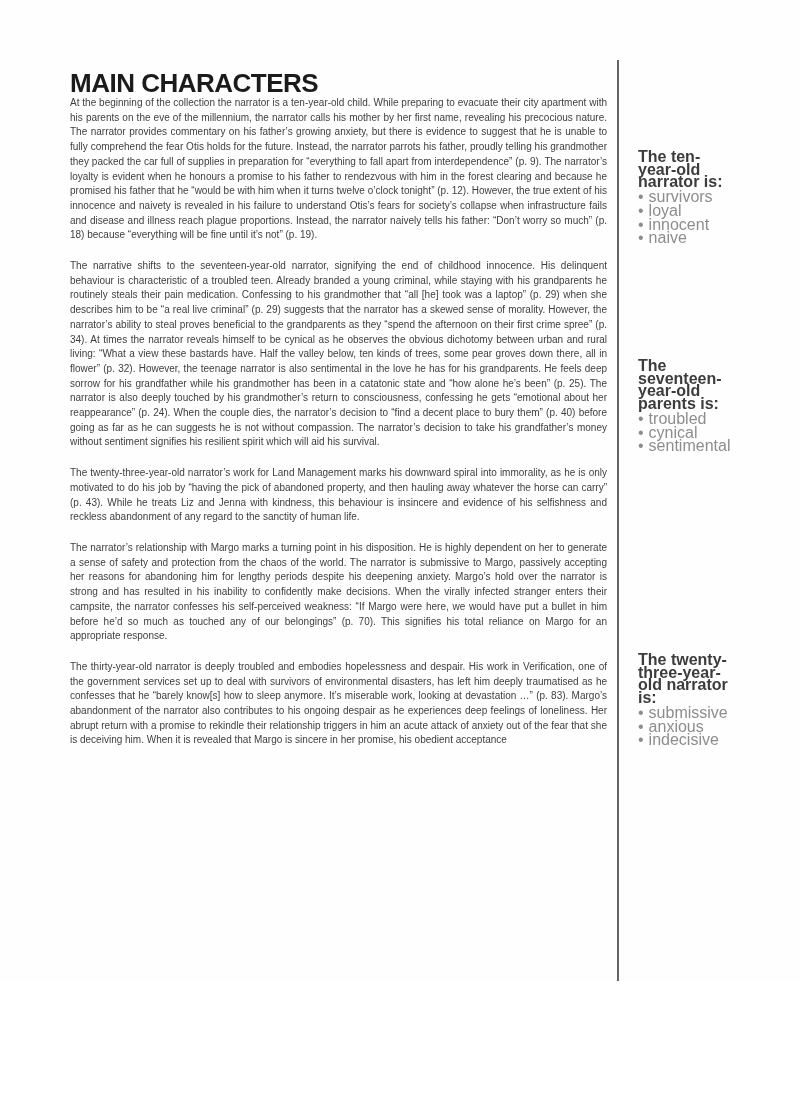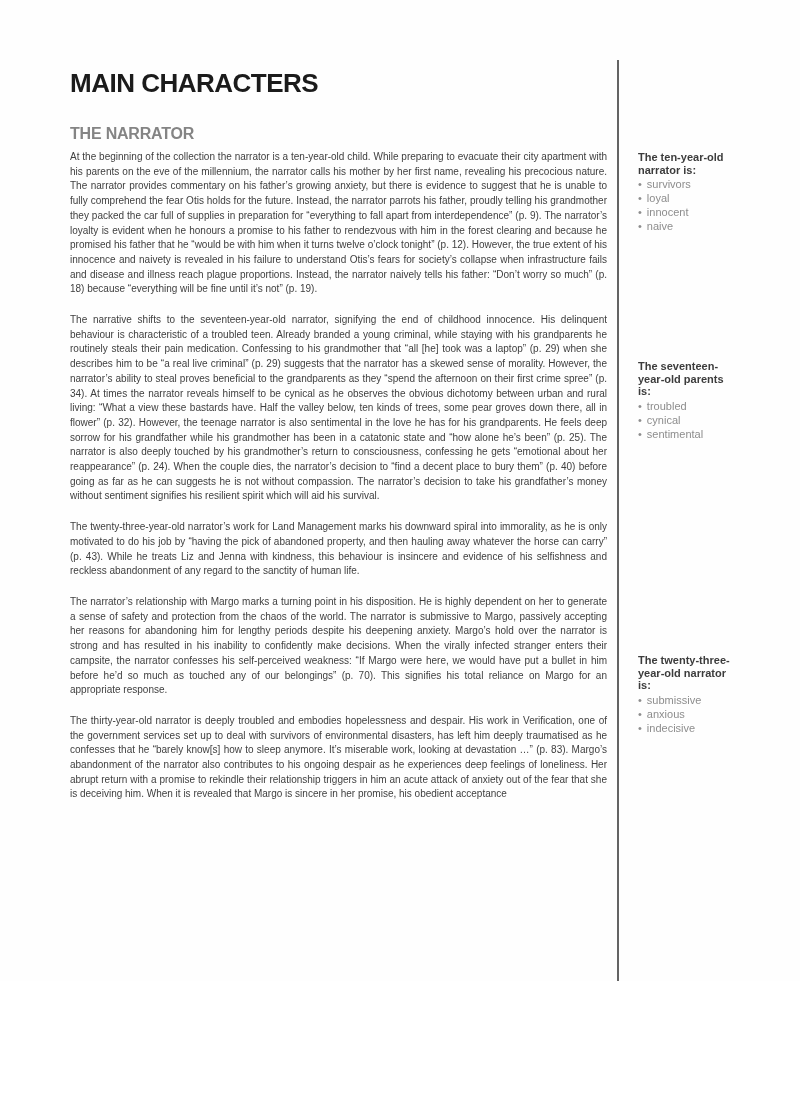--- a/index.html
+++ b/index.html
@@ -45,21 +45,21 @@
     left: 617px;
     top: 60px;
     width: 2px;
     height: 993px;
     background: #646464;
   }
   .margin-note {
     position: absolute;
     left: 638px;
     width: 100px;
-    font-size: 11px;
+    font-size: 16px;
     line-height: 12.7px;
   }
   .note-1 { top: 151px; }
   .note-2 { top: 360px; }
   .note-3 { top: 654px; }
   .note-heading {
     margin: 0 0 2px 0;
     font-weight: bold;
     color: #3c3c3c;
   }
@@ -95,21 +95,20 @@
     padding-right: 9px;
   }
 </style>
 </head>
 <body>
 
 <div class="page">
 
   <div class="content">
     <h1 class="page-title">MAIN CHARACTERS</h1>
-    <h2 class="section-heading">THE NARRATOR</h2>
     <p class="body-para">At the beginning of the collection the narrator is a ten-year-old child. While preparing to evacuate their city apartment with his parents on the eve of the millennium, the narrator calls his mother by her first name, revealing his precocious nature. The narrator provides commentary on his father’s growing anxiety, but there is evidence to suggest that he is unable to fully comprehend the fear Otis holds for the future. Instead, the narrator parrots his father, proudly telling his grandmother they packed the car full of supplies in preparation for “everything to fall apart from interdependence” (p. 9). The narrator’s loyalty is evident when he honours a promise to his father to rendezvous with him in the forest clearing and because he promised his father that he “would be with him when it turns twelve o’clock tonight” (p. 12). However, the true extent of his innocence and naivety is revealed in his failure to understand Otis’s fears for society’s collapse when infrastructure fails and disease and illness reach plague proportions. Instead, the narrator naively tells his father: “Don’t worry so much” (p. 18) because “everything will be fine until it’s not” (p. 19).</p>
     <p class="body-para">The narrative shifts to the seventeen-year-old narrator, signifying the end of childhood innocence. His delinquent behaviour is characteristic of a troubled teen. Already branded a young criminal, while staying with his grandparents he routinely steals their pain medication. Confessing to his grandmother that “all [he] took was a laptop” (p. 29) when she describes him to be “a real live criminal” (p. 29) suggests that the narrator has a skewed sense of morality. However, the narrator’s ability to steal proves beneficial to the grandparents as they “spend the afternoon on their first crime spree” (p. 34). At times the narrator reveals himself to be cynical as he observes the obvious dichotomy between urban and rural living: “What a view these bastards have. Half the valley below, ten kinds of trees, some pear groves down there, all in flower” (p. 32). However, the teenage narrator is also sentimental in the love he has for his grandparents. He feels deep sorrow for his grandfather while his grandmother has been in a catatonic state and “how alone he’s been” (p. 25). The narrator is also deeply touched by his grandmother’s return to consciousness, confessing he gets “emotional about her reappearance” (p. 24). When the couple dies, the narrator’s decision to “find a decent place to bury them” (p. 40) before going as far as he can suggests he is not without compassion. The narrator’s decision to take his grandfather’s money without sentiment signifies his resilient spirit which will aid his survival.</p>
     <p class="body-para">The twenty-three-year-old narrator’s work for Land Management marks his downward spiral into immorality, as he is only motivated to do his job by “having the pick of abandoned property, and then hauling away whatever the horse can carry” (p. 43). While he treats Liz and Jenna with kindness, this behaviour is insincere and evidence of his selfishness and reckless abandonment of any regard to the sanctity of human life.</p>
     <p class="body-para">The narrator’s relationship with Margo marks a turning point in his disposition. He is highly dependent on her to generate a sense of safety and protection from the chaos of the world. The narrator is submissive to Margo, passively accepting her reasons for abandoning him for lengthy periods despite his deepening anxiety. Margo’s hold over the narrator is strong and has resulted in his inability to confidently make decisions. When the virally infected stranger enters their campsite, the narrator confesses his self-perceived weakness: “If Margo were here, we would have put a bullet in him before he’d so much as touched any of our belongings” (p. 70). This signifies his total reliance on Margo for an appropriate response.</p>
     <p class="body-para">The thirty-year-old narrator is deeply troubled and embodies hopelessness and despair. His work in Verification, one of the government services set up to deal with survivors of environmental disasters, has left him deeply traumatised as he confesses that he “barely know[s] how to sleep anymore. It’s miserable work, looking at devastation …” (p. 83). Margo’s abandonment of the narrator also contributes to his ongoing despair as he experiences deep feelings of loneliness. Her abrupt return with a promise to rekindle their relationship triggers in him an acute attack of anxiety out of the fear that she is deceiving him. When it is revealed that Margo is sincere in her promise, his obedient acceptance</p>
   </div>
 
   <div class="vertical-rule"></div>
 
   <div class="margin-note note-1">

